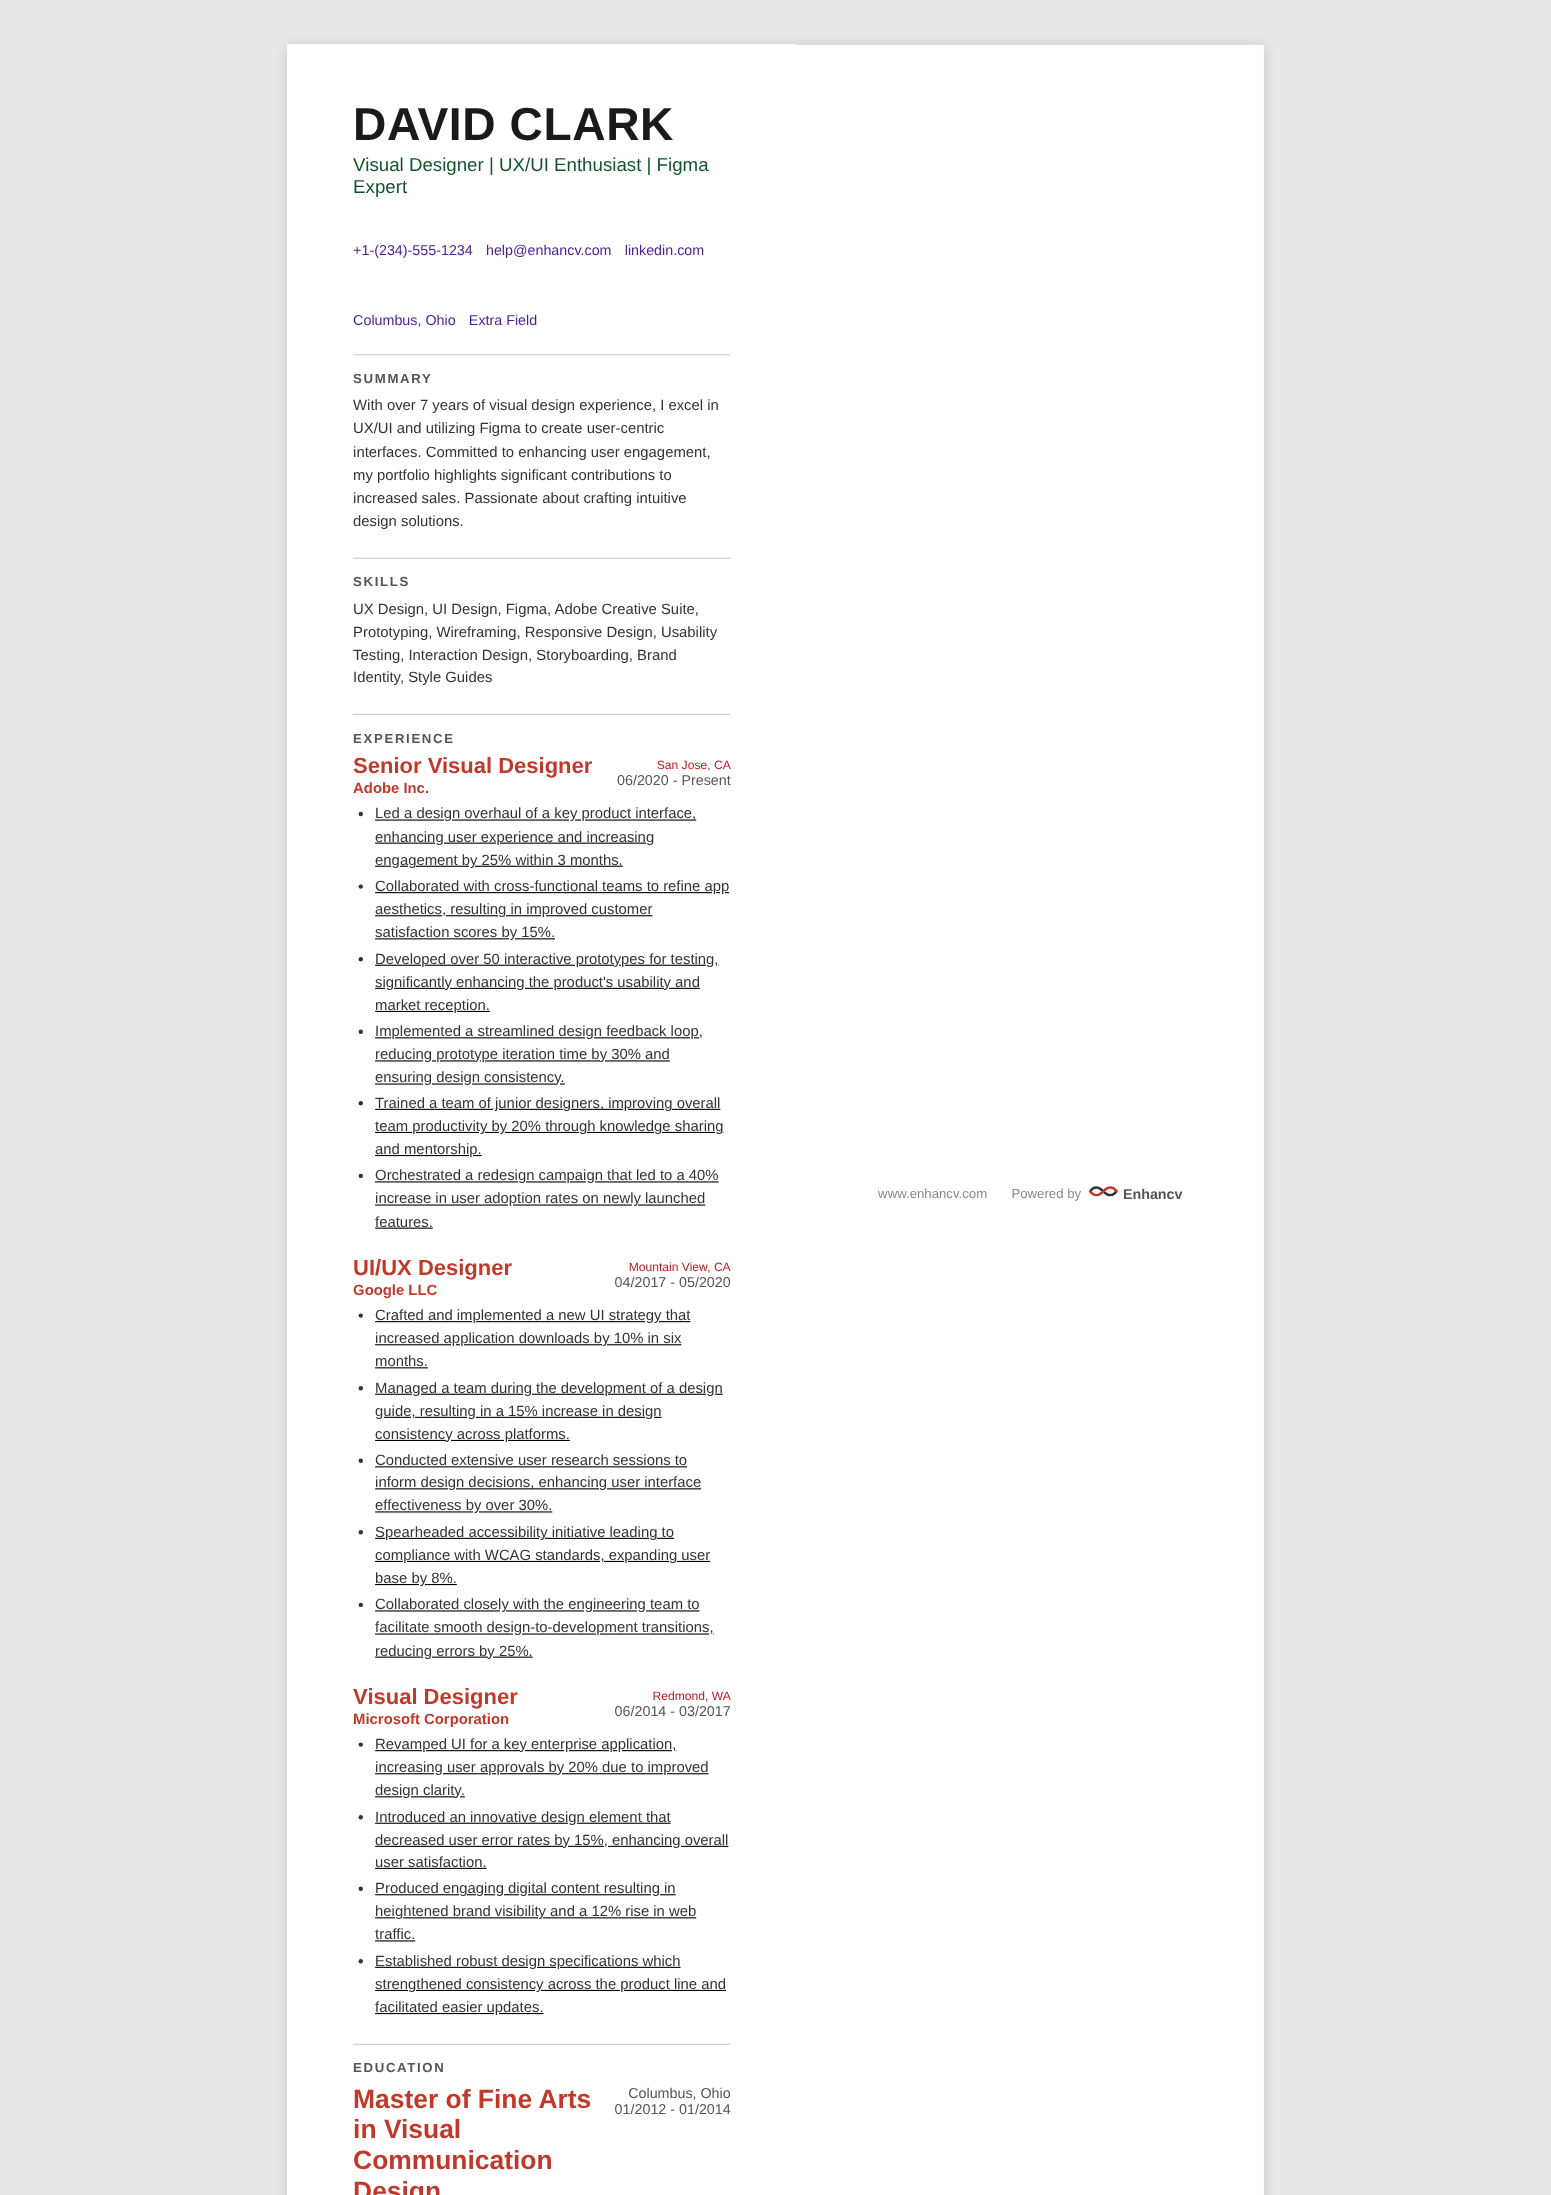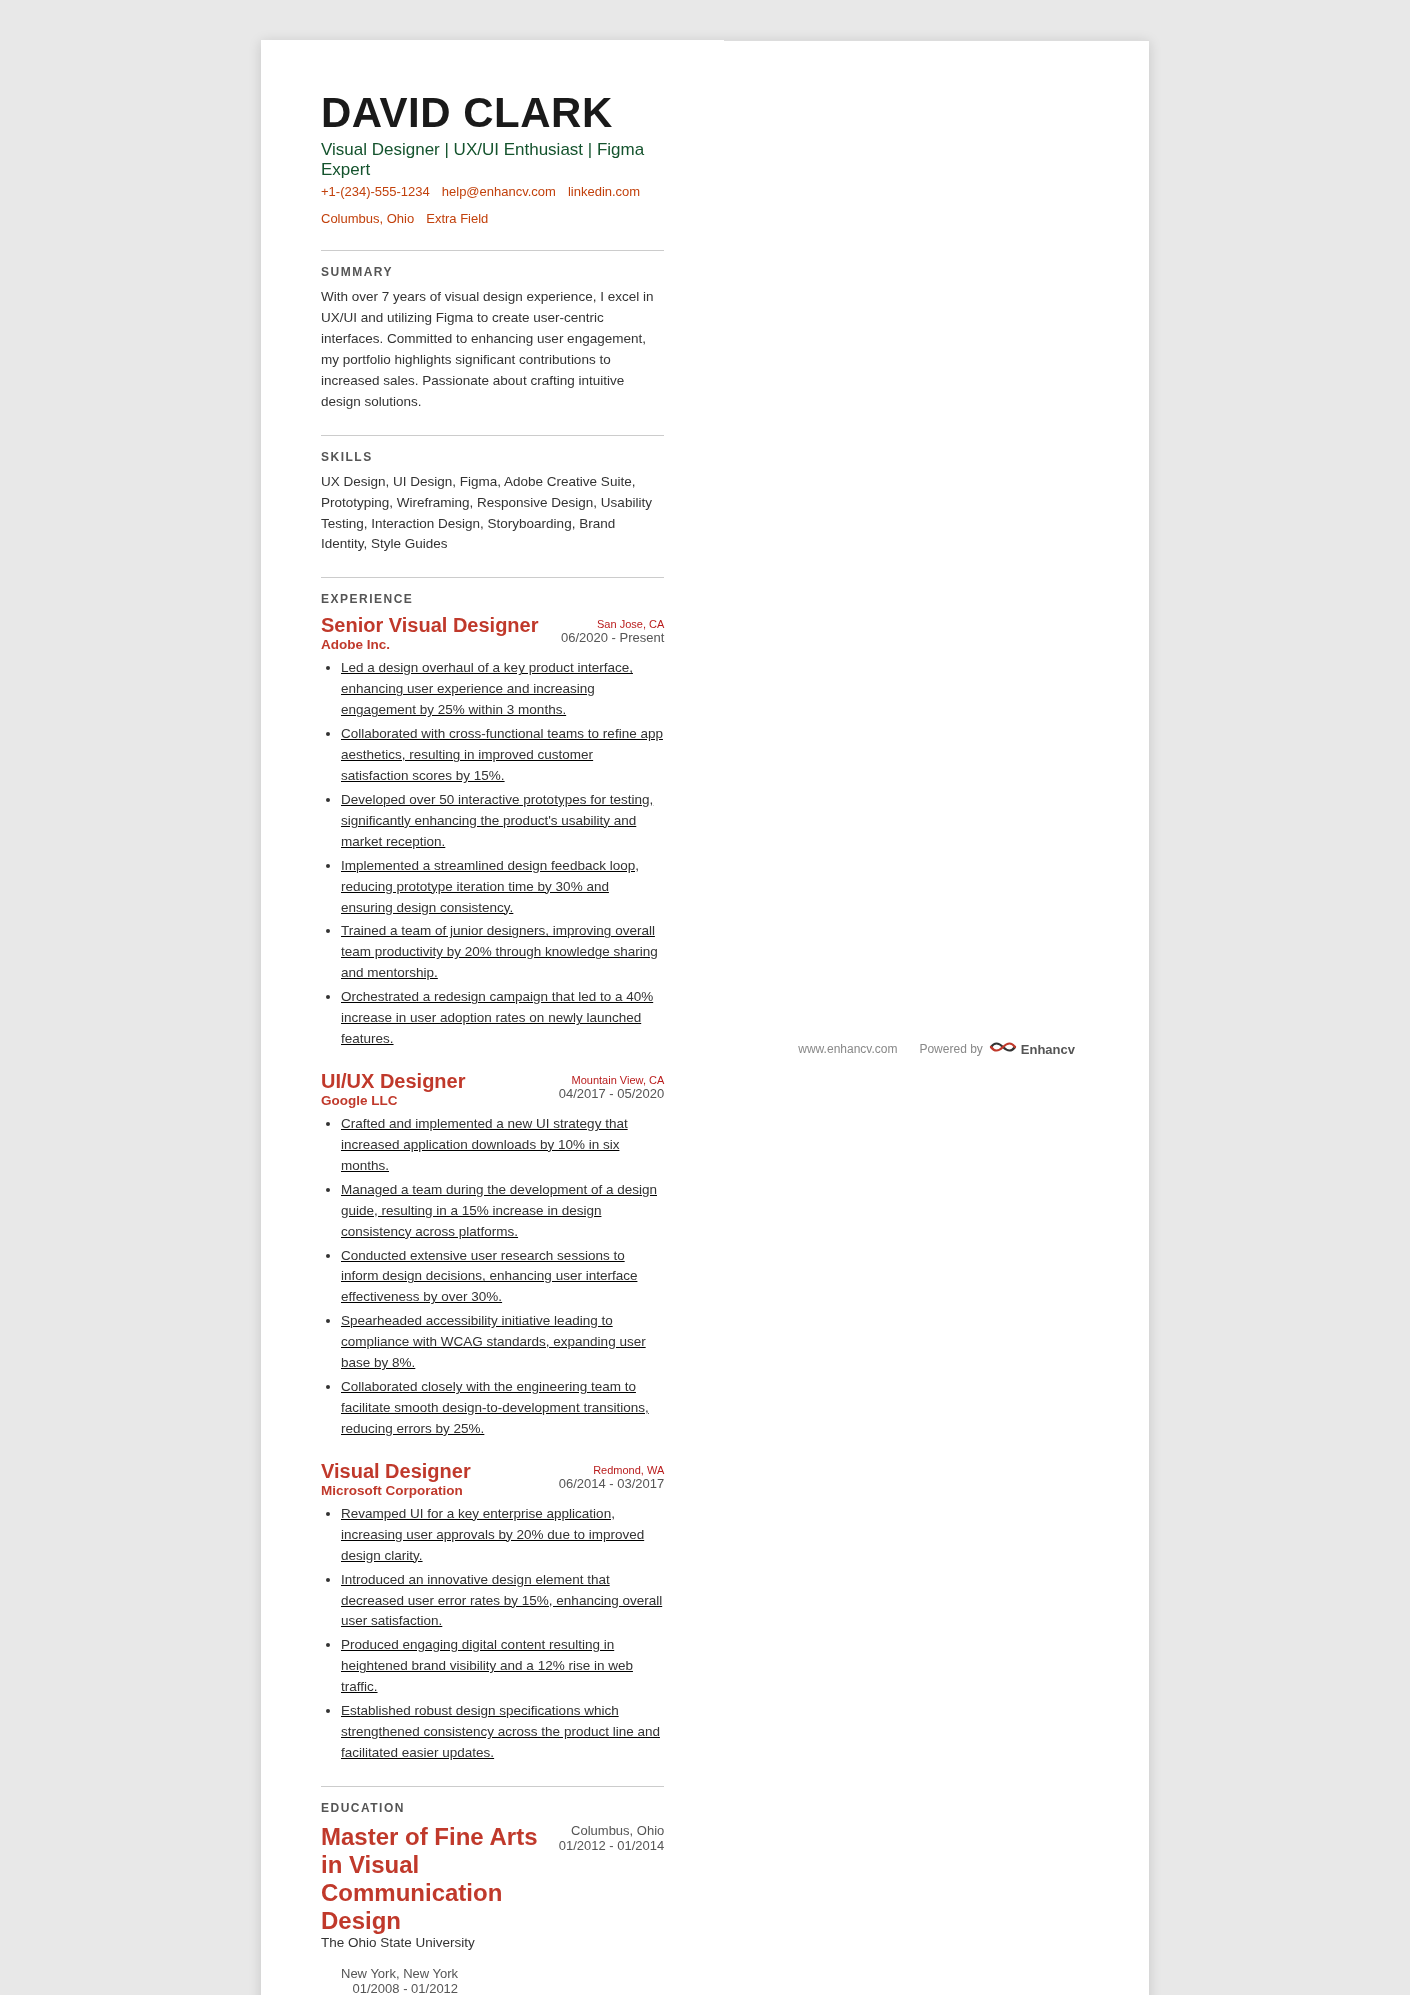--- a/index.html
+++ b/index.html
@@ -36,21 +36,22 @@
     }
     .contact-line {
       font-size: 13px;
       color: #c0392b;
       display: flex;
       gap: 12px;
       flex-wrap: wrap;
       margin-bottom: 24px;
     }
     .contact-line span {
-      color: #c2410c;
+      color: #4c1d95;
+      margin-top: 36px;
     }
     .divider {
       border: none;
       border-top: 1.5px solid #ccc;
       margin: 0 0 14px 0;
     }
     .section {
       margin-bottom: 22px;
     }
     .section-title {

